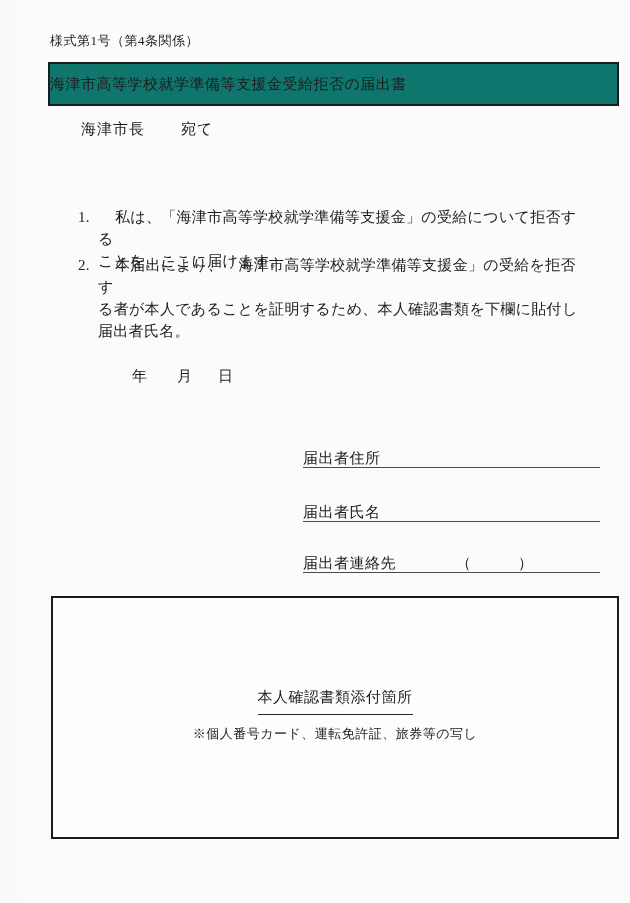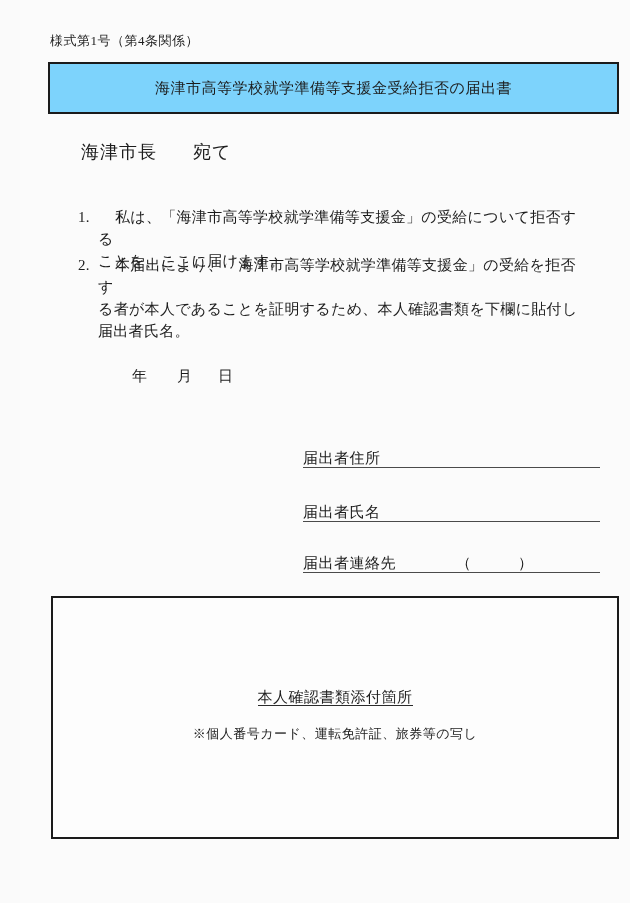--- a/index.html
+++ b/index.html
@@ -26,37 +26,37 @@
     top: 32px;
     font-size: 13px;
     letter-spacing: 0.5px;
   }
 
   .title-box {
     position: absolute;
     left: 28px;
     top: 62px;
     width: 571px;
-    height: 52px;
+    height: 44px;
     border: 2px solid #1b1b1b;
     display: flex;
     align-items: center;
-    justify-content: center;
-    background: #7dd3fc;
+    justify-content: flex-start;
+    background: #0f766e;
   }
   .doc-title {
     font-size: 15px;
     letter-spacing: 0.5px;
   }
 
   .addressee {
     position: absolute;
     left: 61px;
-    top: 140px;
-    font-size: 18px;
+    top: 120px;
+    font-size: 15px;
     letter-spacing: 1px;
   }
   .addressee .suffix { margin-left: 36px; }
 
   .item {
     position: absolute;
     left: 78px;
     width: 492px;
     font-size: 15px;
     line-height: 22px;
@@ -109,21 +109,21 @@
     position: absolute;
     top: 90px;
     left: 0;
     width: 100%;
     text-align: center;
   }
   .attach-heading {
     font-size: 15px;
     letter-spacing: 0.5px;
     border-bottom: 1px solid #2a2a2a;
-    padding-bottom: 0;
+    padding-bottom: 9px;
   }
   .attach-note {
     position: absolute;
     top: 127px;
     left: 0;
     width: 100%;
     text-align: center;
     font-size: 13px;
     letter-spacing: 0.5px;
   }

